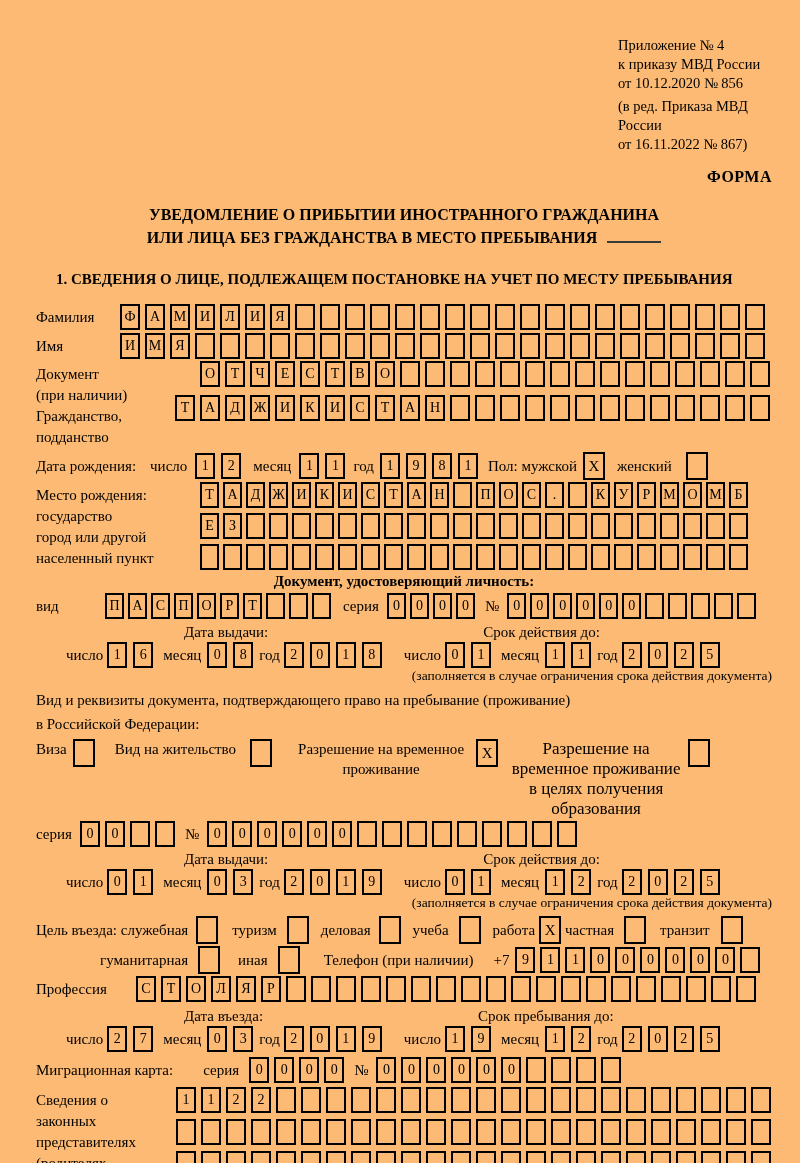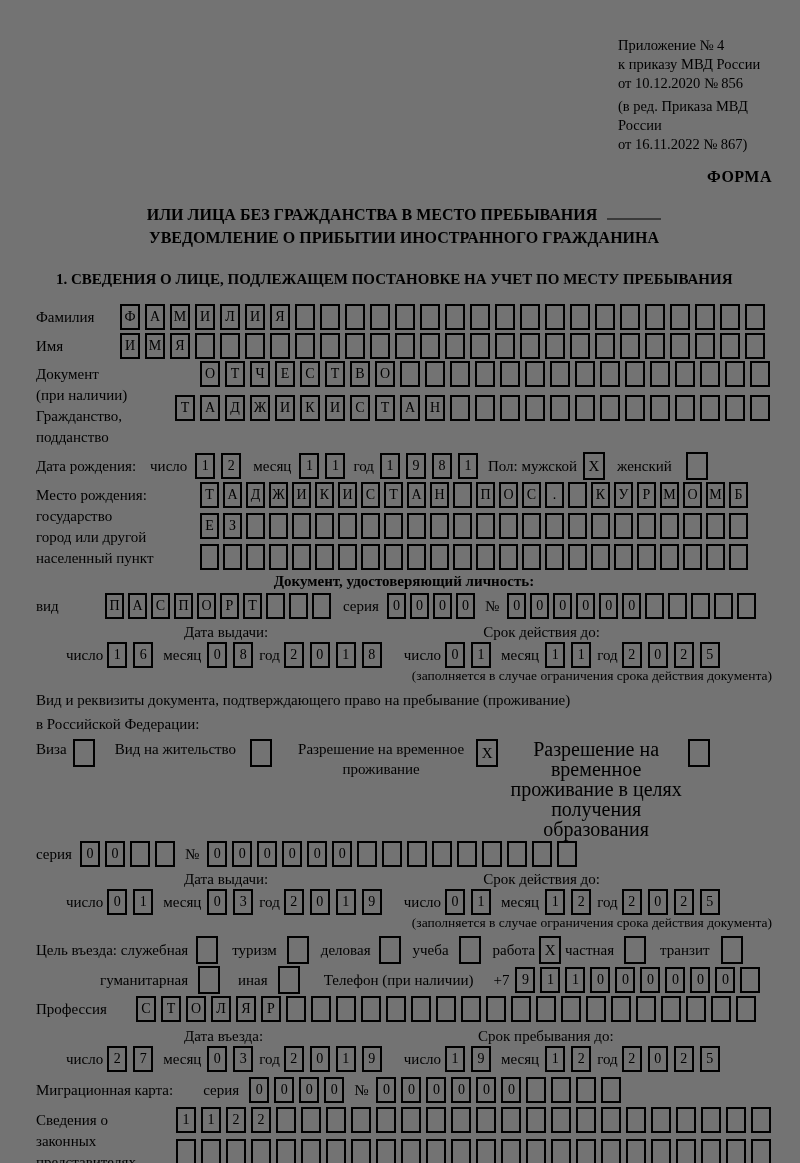--- a/index.html
+++ b/index.html
@@ -1,18 +1,18 @@
 <!DOCTYPE html>
 <html><head>
 <meta charset="utf-8">
 <style>
   *{box-sizing:border-box;}
   html,body{margin:0;padding:0;background:#fff;}
   .page{
-    width:800px;height:1163px;background:#737373;color:#000;
+    width:800px;height:1163px;background:#fdba74;color:#000;
     padding:36px 28px 0 36px;overflow:hidden;
     font-family:"Liberation Serif","DejaVu Serif",serif;
     font-size:15px;line-height:20px;
   }
   .appendix{margin-left:582px;font-size:14.5px;line-height:19px;}
   .appendix .gap{margin-top:4px;}
   .forma{margin-top:13px;text-align:right;font-weight:bold;font-size:16px;letter-spacing:.5px;}
   .title{margin-top:16px;text-align:center;font-weight:bold;font-size:16px;line-height:23px;}
   .uline{display:inline-block;width:54px;border-bottom:2px solid #3a3a3a;margin-left:10px;}
   .sect{margin-top:20px;font-weight:bold;font-size:15px;margin-left:20px;}
@@ -25,21 +25,21 @@
   .cellrow{display:flex;gap:5px;}
   .cell{flex:none;width:20px;height:26px;border:2px solid #000;display:flex;align-items:center;justify-content:center;font-size:14px;line-height:1;}
   .tight{gap:4px;}
   .tight .cell{width:19px;}
   .dates{gap:6px;}
   .cb{flex:none;width:22px;height:28px;border:2px solid #000;display:flex;align-items:center;justify-content:center;font-size:15px;line-height:1;}
   .dochead{margin-top:1px;text-align:center;font-weight:bold;font-size:15px;}
   .note{text-align:right;font-size:13.5px;line-height:16px;}
   .introline{margin-top:6px;}
   .optlbl{flex:none;width:178px;text-align:center;line-height:20px;font-size:15px;}
-  .optlbl2{flex:none;width:172px;text-align:center;line-height:20px;font-size:20px;font-family:Liberation Serif, serif;}
+  .optlbl2{flex:none;width:172px;text-align:center;line-height:20px;font-size:17px;font-family:Liberation Serif, serif;}
   .daterow{padding-left:30px;}
   .dhrow .dh1{margin-left:148px;}
   .dhrow .dh2{margin-left:215px;}
   .w69{width:69px;}.w84{width:84px;}.w100{width:100px;}.w139{width:139px;}.w140{width:140px;}.w164{width:164px;}
   .ml4{margin-left:4px;}.ml6{margin-left:6px;}.ml8{margin-left:8px;}.ml10{margin-left:10px;}
   .ml12{margin-left:12px;}.ml14{margin-left:14px;}.ml16{margin-left:20px;}.ml18{margin-left:18px;}
   .ml20{margin-left:20px;}.ml22{margin-left:22px;}.ml24{margin-left:24px;}.ml25{margin-left:25px;}
   .ml30{margin-left:30px;}.ml46{margin-left:64px;}
   .mt0{margin-top:0;}.mt2{margin-top:2px;}.mt3{margin-top:3px;}.mt4{margin-top:4px;}
   .mt5{margin-top:5px;}
@@ -54,22 +54,22 @@
     <div>Приложение № 4</div>
     <div>к приказу МВД России</div>
     <div>от 10.12.2020 № 856</div>
     <div class="gap">(в ред. Приказа МВД России</div>
     <div>от 16.11.2022 № 867)</div>
   </div>
 
   <div class="forma">ФОРМА</div>
 
   <div class="title">
+    <div>УВЕДОМЛЕНИЕ О ПРИБЫТИИ ИНОСТРАННОГО ГРАЖДАНИНА</div>
     <div><span>ИЛИ ЛИЦА БЕЗ ГРАЖДАНСТВА В МЕСТО ПРЕБЫВАНИЯ</span><span class="uline"></span></div>
-    <div>УВЕДОМЛЕНИЕ О ПРИБЫТИИ ИНОСТРАННОГО ГРАЖДАНИНА</div>
   </div>
 
   <div class="sect">1. СВЕДЕНИЯ О ЛИЦЕ, ПОДЛЕЖАЩЕМ ПОСТАНОВКЕ НА УЧЕТ ПО МЕСТУ ПРЕБЫВАНИЯ</div>
 
   <div class="row mt15">
     <span class="lbl w84">Фамилия</span>
     <div class="cellrow">
         <div class="cell">Ф</div>
         <div class="cell">А</div>
         <div class="cell">М</div>

